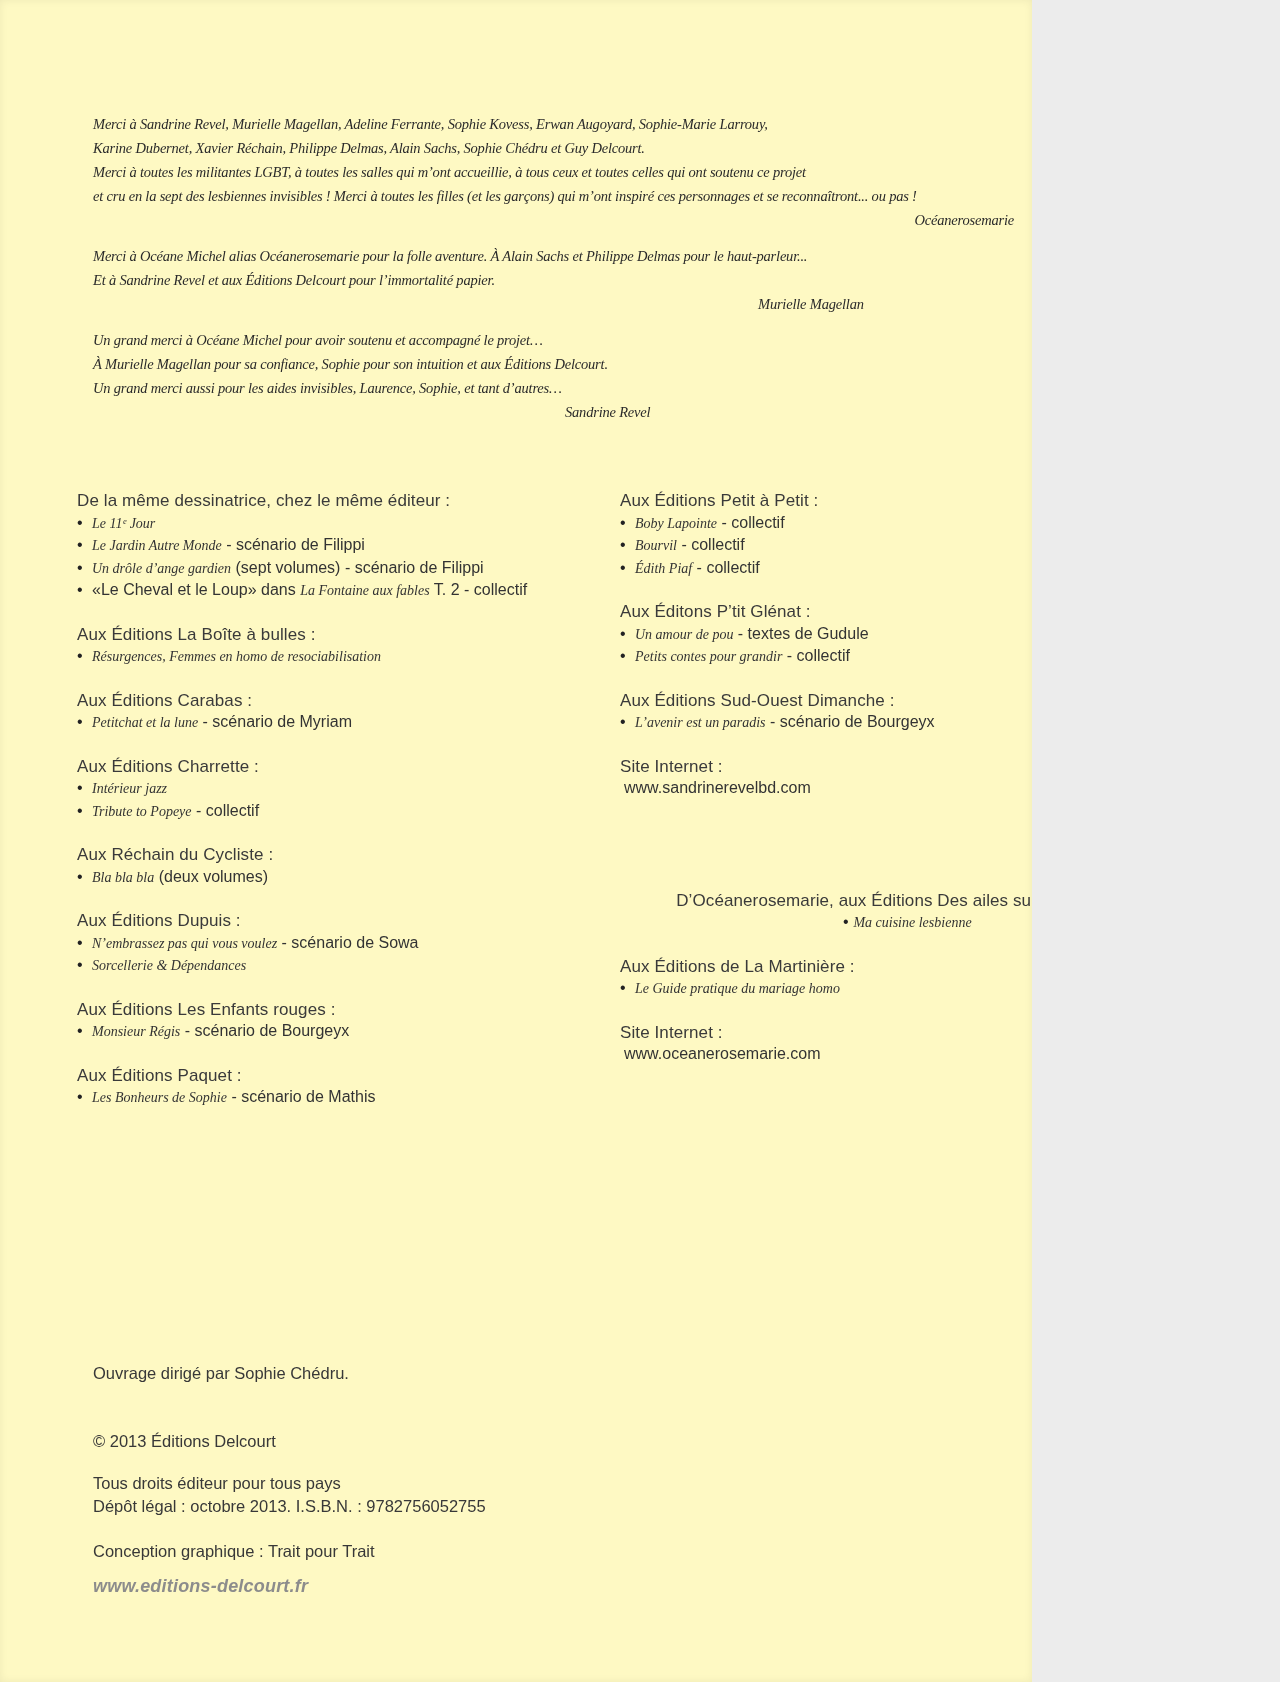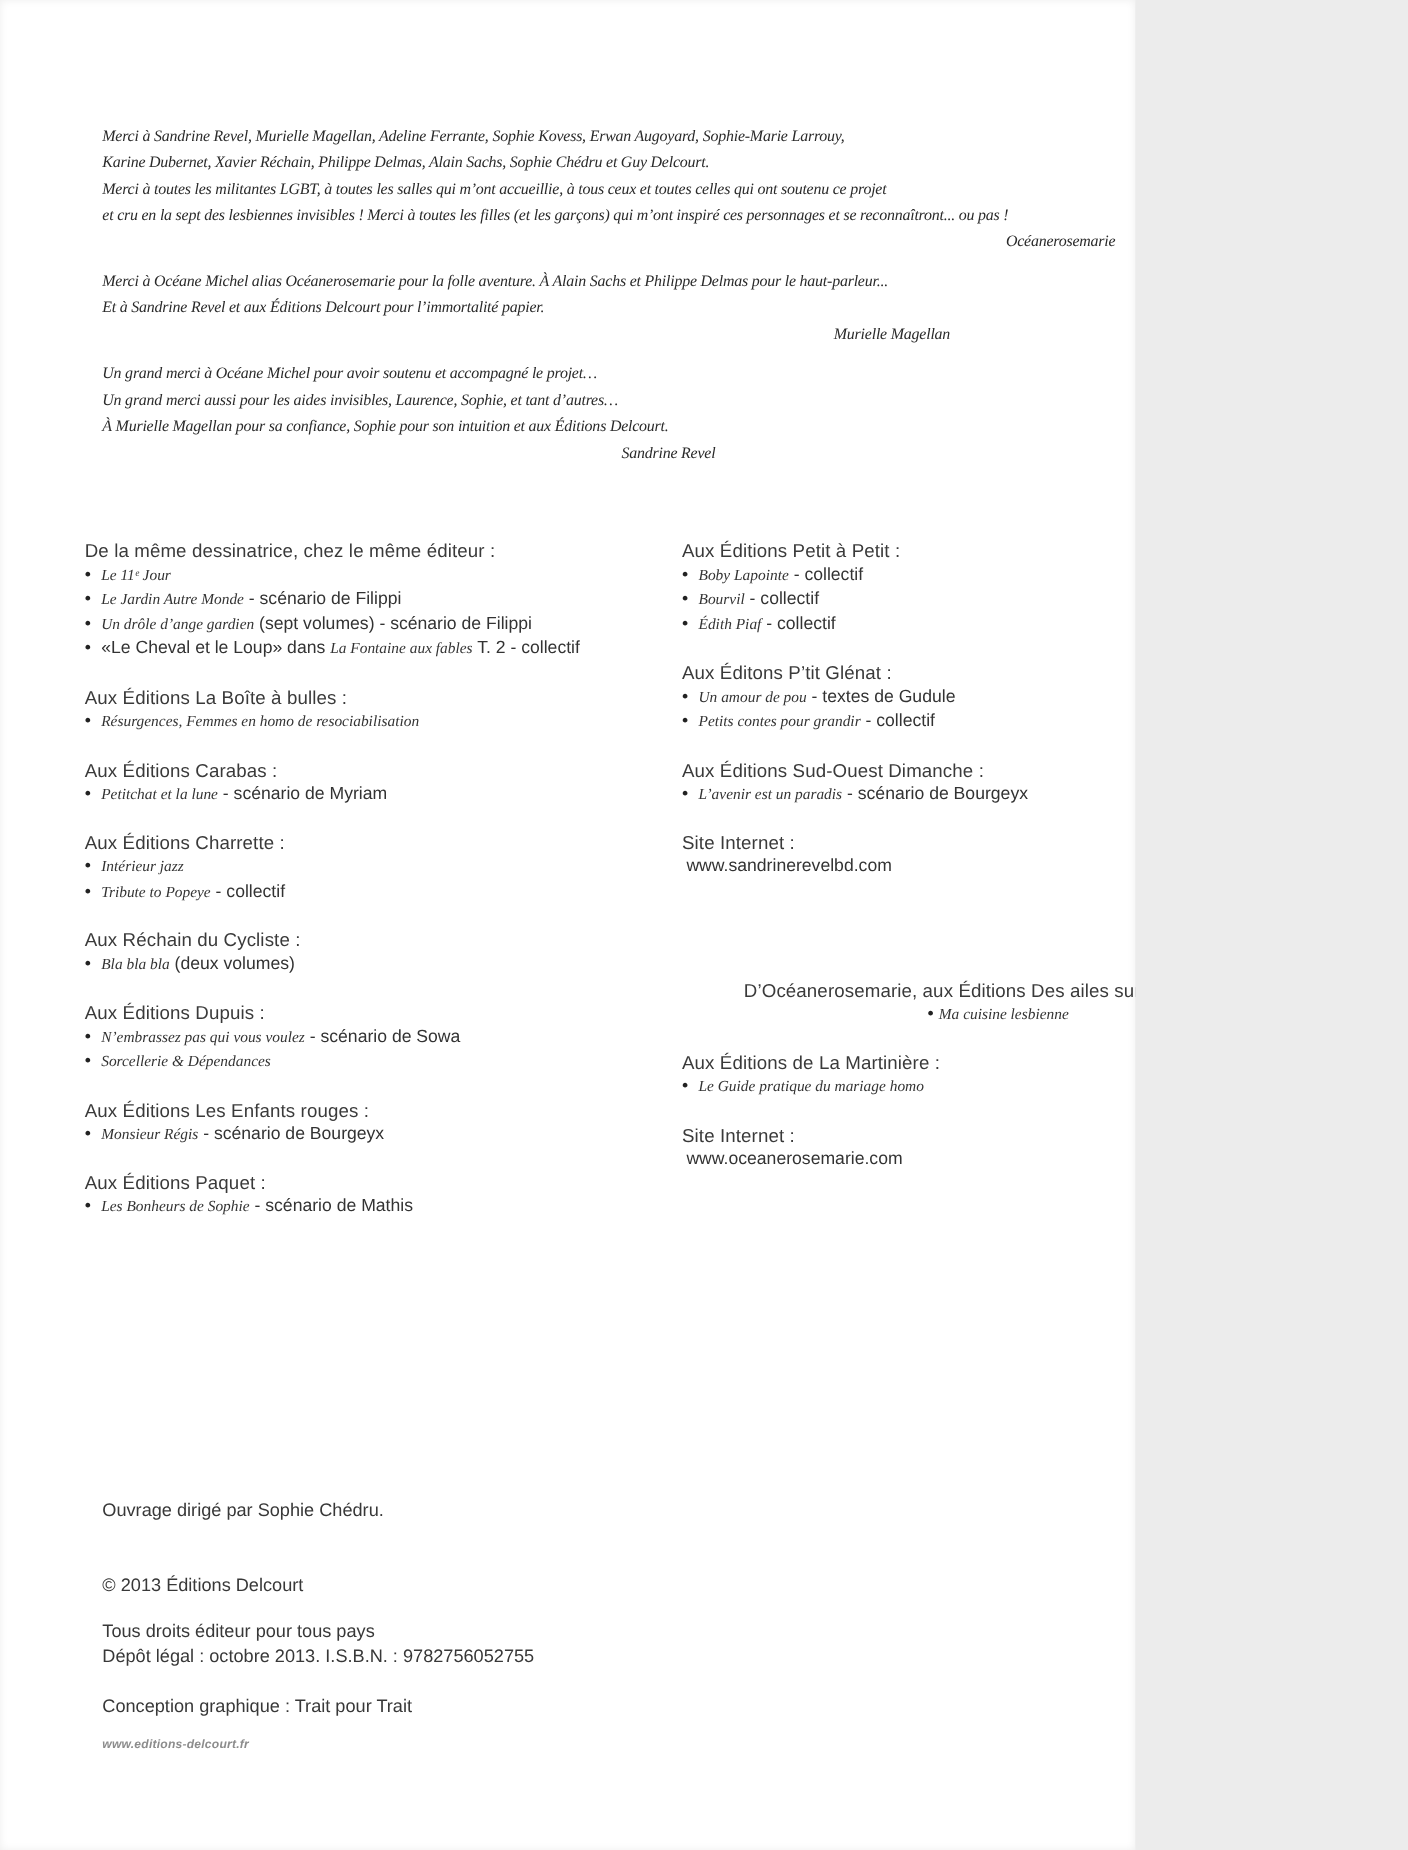--- a/index.html
+++ b/index.html
@@ -3,21 +3,21 @@
 <meta charset="utf-8">
 <title>Credits page</title>
 <style>
   * { margin: 0; padding: 0; box-sizing: border-box; }
   html, body { background: #ececec; }
   body { width: 1280px; font-family: "Liberation Sans", "DejaVu Sans", sans-serif; }
   .page {
     position: relative;
     width: 1032px;
     height: 1682px;
-    background: #ffffff;
+    background: #fef9c3;
     color: #333;
     overflow: hidden;
     box-shadow: inset 0 0 8px rgba(0,0,0,0.07);
   }
 
   
   .ack {
     position: absolute;
     left: 93px;
     top: 112px;
@@ -72,21 +72,21 @@
     color: #383838;
   }
   .col-line { white-space: nowrap; }
   .mb45 { margin-bottom: 45px; }
   .mb19 { margin-bottom: 19px; }
   .mb22 { margin-bottom: 22px; }
   .mb25 { margin-bottom: 12px; }
   .footer-url {
     font-style: italic;
     font-weight: bold;
-    font-size: 11px;
+    font-size: 18px;
     letter-spacing: 0.2px;
     color: #8c8c8c;
   }
 </style>
 </head>
 <body>
 
 <div class="page">
 
   <section class="ack">
@@ -97,22 +97,22 @@
       <div class="ack-line">et cru en la sept des lesbiennes invisibles ! Merci à toutes les filles (et les garçons) qui m’ont inspiré ces personnages et se reconnaîtront... ou pas !</div>
       <div class="ack-sig sig-right">Océanerosemarie</div>
     </div>
     <div class="ack-block ack-gap">
       <div class="ack-line">Merci à Océane Michel alias Océanerosemarie pour la folle aventure. À Alain Sachs et Philippe Delmas pour le haut-parleur...</div>
       <div class="ack-line">Et à Sandrine Revel et aux Éditions Delcourt pour l’immortalité papier.</div>
       <div class="ack-sig sig-murielle">Murielle Magellan</div>
     </div>
     <div class="ack-block ack-gap">
       <div class="ack-line">Un grand merci à Océane Michel pour avoir soutenu et accompagné le projet…</div>
+      <div class="ack-line">À Murielle Magellan pour sa confiance, Sophie pour son intuition et aux Éditions Delcourt.</div>
       <div class="ack-line">Un grand merci aussi pour les aides invisibles, Laurence, Sophie, et tant d’autres…</div>
-      <div class="ack-line">À Murielle Magellan pour sa confiance, Sophie pour son intuition et aux Éditions Delcourt.</div>
       <div class="ack-sig sig-sandrine">Sandrine Revel</div>
     </div>
   </section>
 
   <section class="bib-col bib-col-left" id="bib-col-left">
   <div class="bib-section">
     <div class="bib-heading">De la même dessinatrice, chez le même éditeur :</div>
 
   <div class="bib-item"><span class="bullet">•</span><span class="t-prefix"></span><span class="t-title">Le 11ᵉ Jour</span><span class="t-suffix"></span></div>
 

